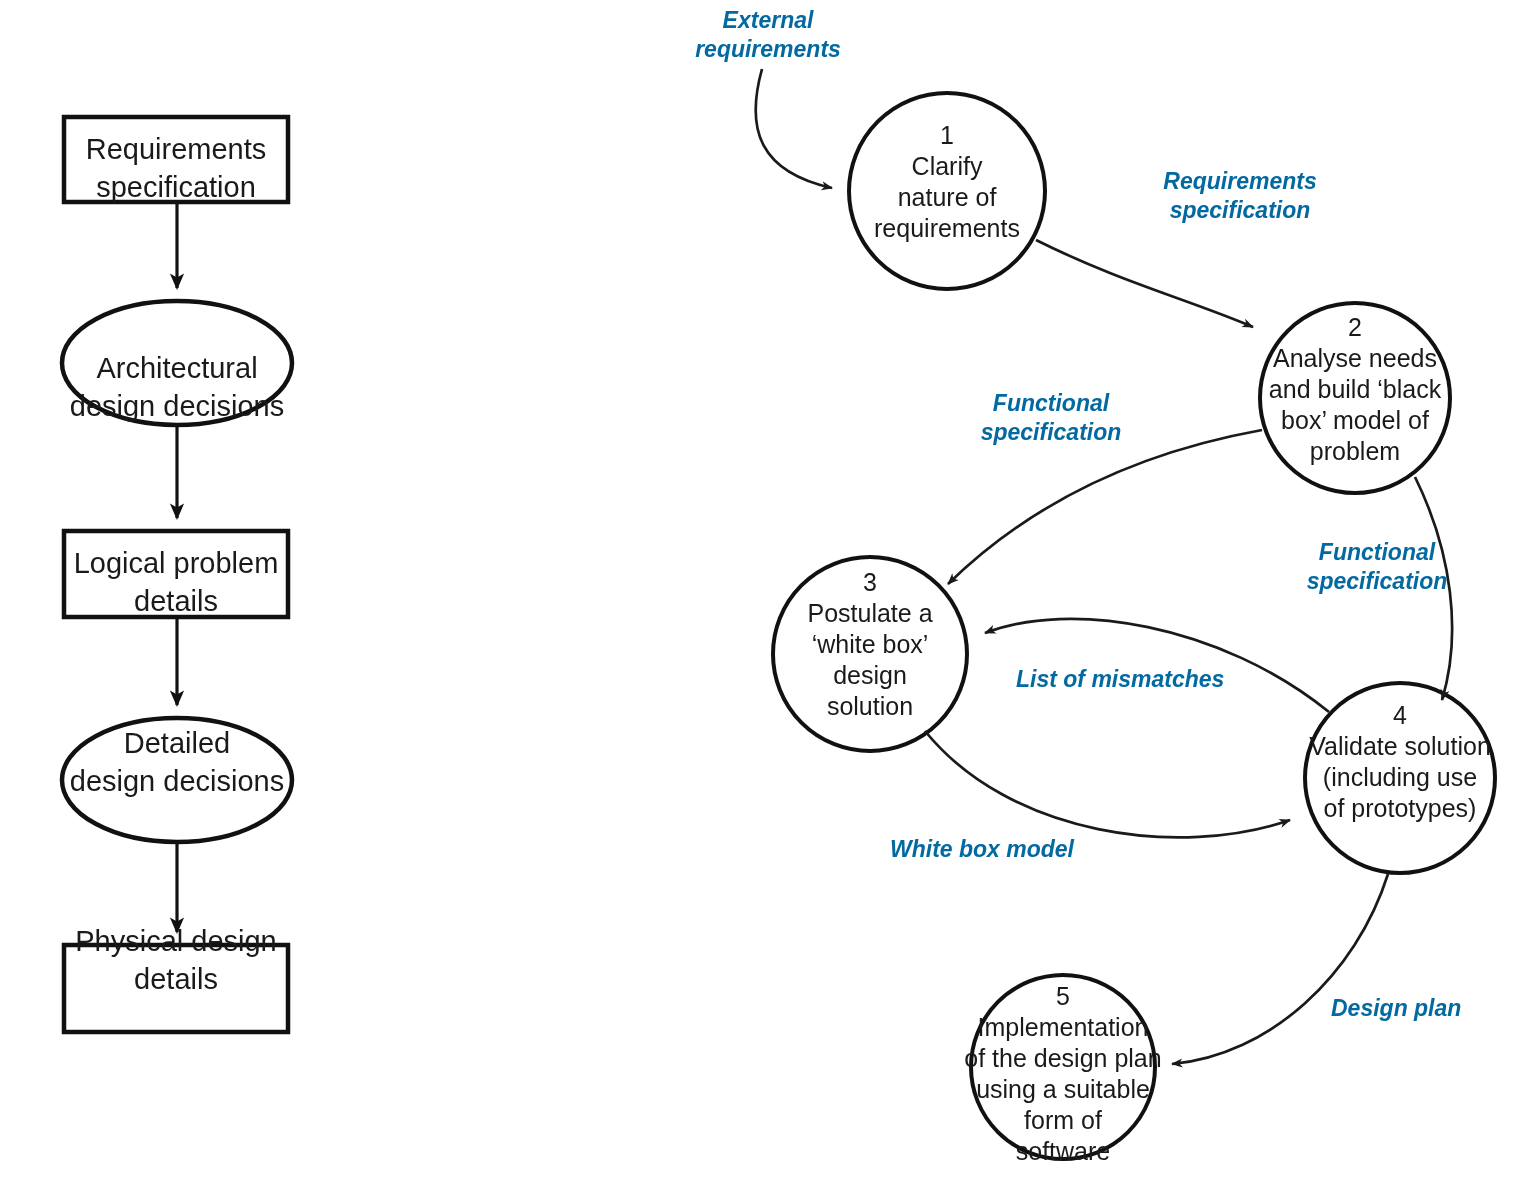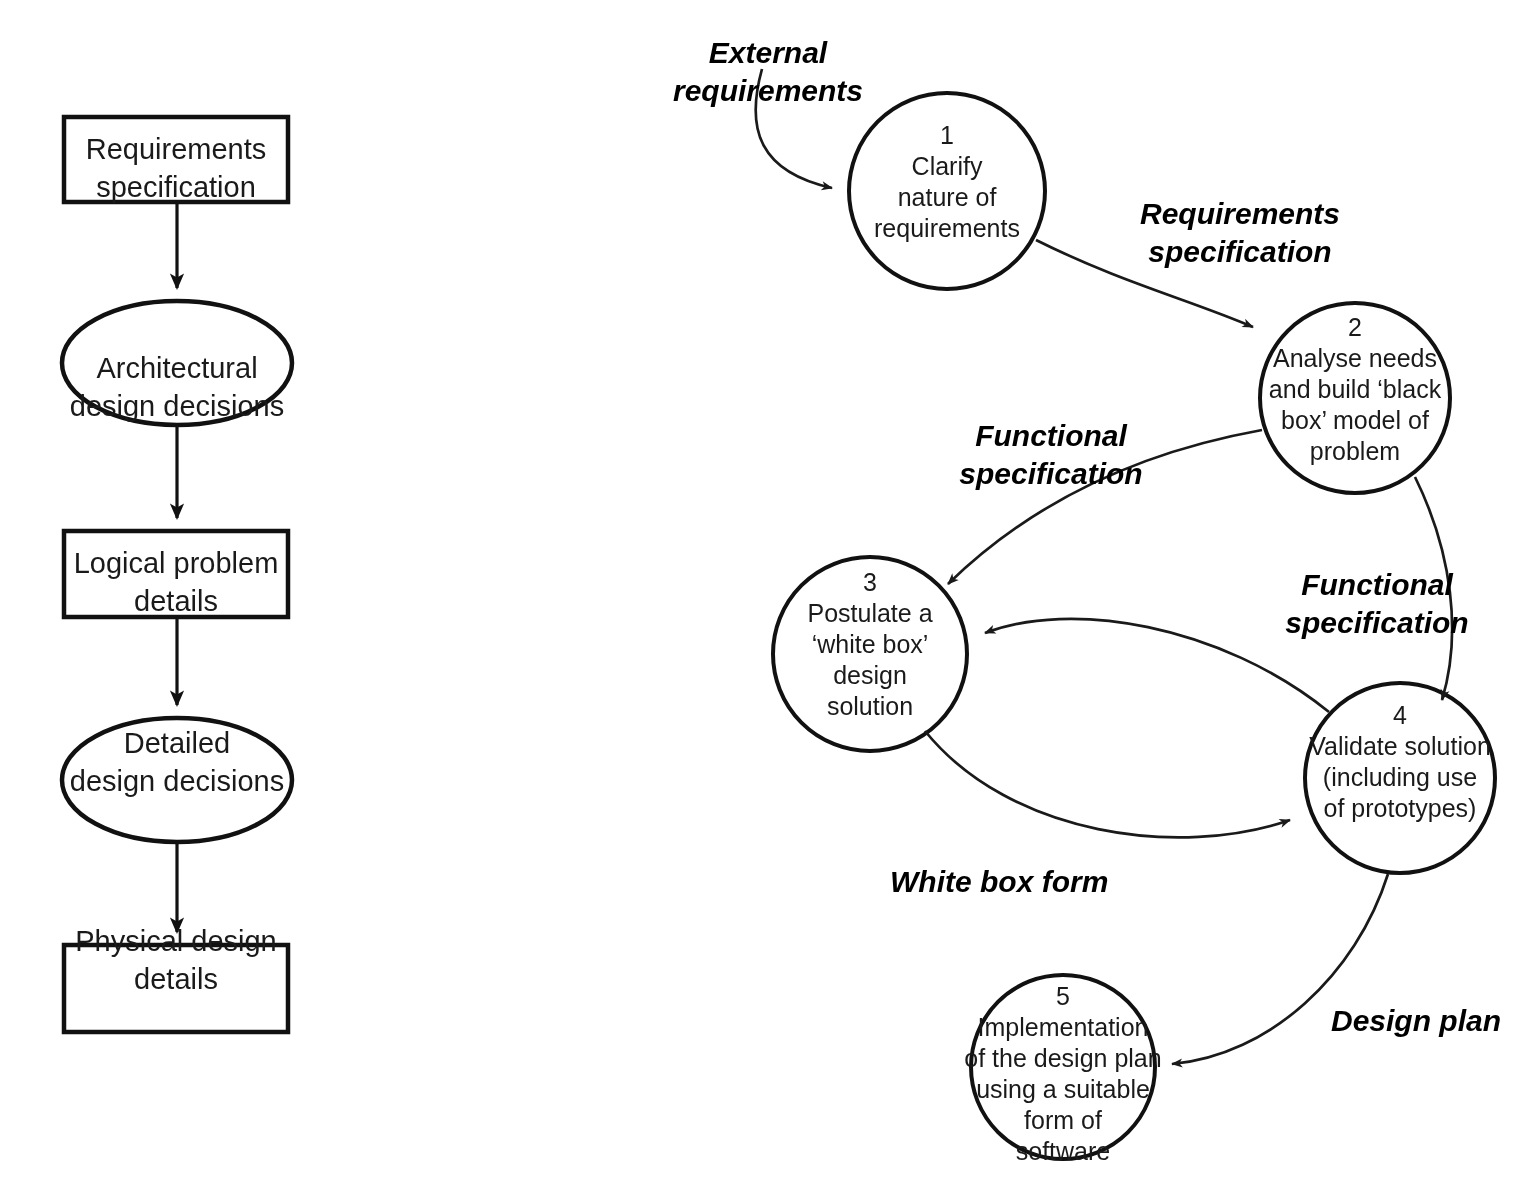--- a/index.html
+++ b/index.html
@@ -39,25 +39,24 @@
     font-family: "Liberation Sans", sans-serif;
     font-size: 29px;
     line-height: 1.30;
     white-space: pre-line;
   }
   .edge-label {
     position: absolute;
     font-family: "Liberation Sans", sans-serif;
     font-weight: bold;
     font-style: italic;
-    font-size: 30px;
+    font-size: 23px;
     line-height: 1.26;
-    color: #000000;
+    color: #0369a1;
     white-space: pre-line;
-    margin-top: 28px;
   }
   .lbl-center { text-align: center; }
   .lbl-left { text-align: left; }
 </style>
 </head>
 <body>
 
 <div id="canvas">
 
   <svg class="layer" viewBox="0 0 1539 1180">
@@ -160,18 +159,19 @@
 
   <div class="edge-label lbl-center" style="left:1125px; top:167px; width:230px;">Requirements
 specification</div>
 
   <div class="edge-label lbl-center" style="left:956px; top:389px; width:190px;">Functional
 specification</div>
 
   <div class="edge-label lbl-center" style="left:1279px; top:538px; width:196px;">Functional
 specification</div>
 
+  <div class="edge-label lbl-left" style="left:1016px; top:665px; width:260px;">List of mismatches</div>
 
-  <div class="edge-label lbl-left" style="left:890px; top:835px; width:230px;">White box form</div>
+  <div class="edge-label lbl-left" style="left:890px; top:835px; width:230px;">White box model</div>
 
-  <div class="edge-label lbl-left" style="left:1331px; top:974px; width:200px;">Design plan</div>
+  <div class="edge-label lbl-left" style="left:1331px; top:994px; width:200px;">Design plan</div>
 
 </div>
 
 </body></html>

